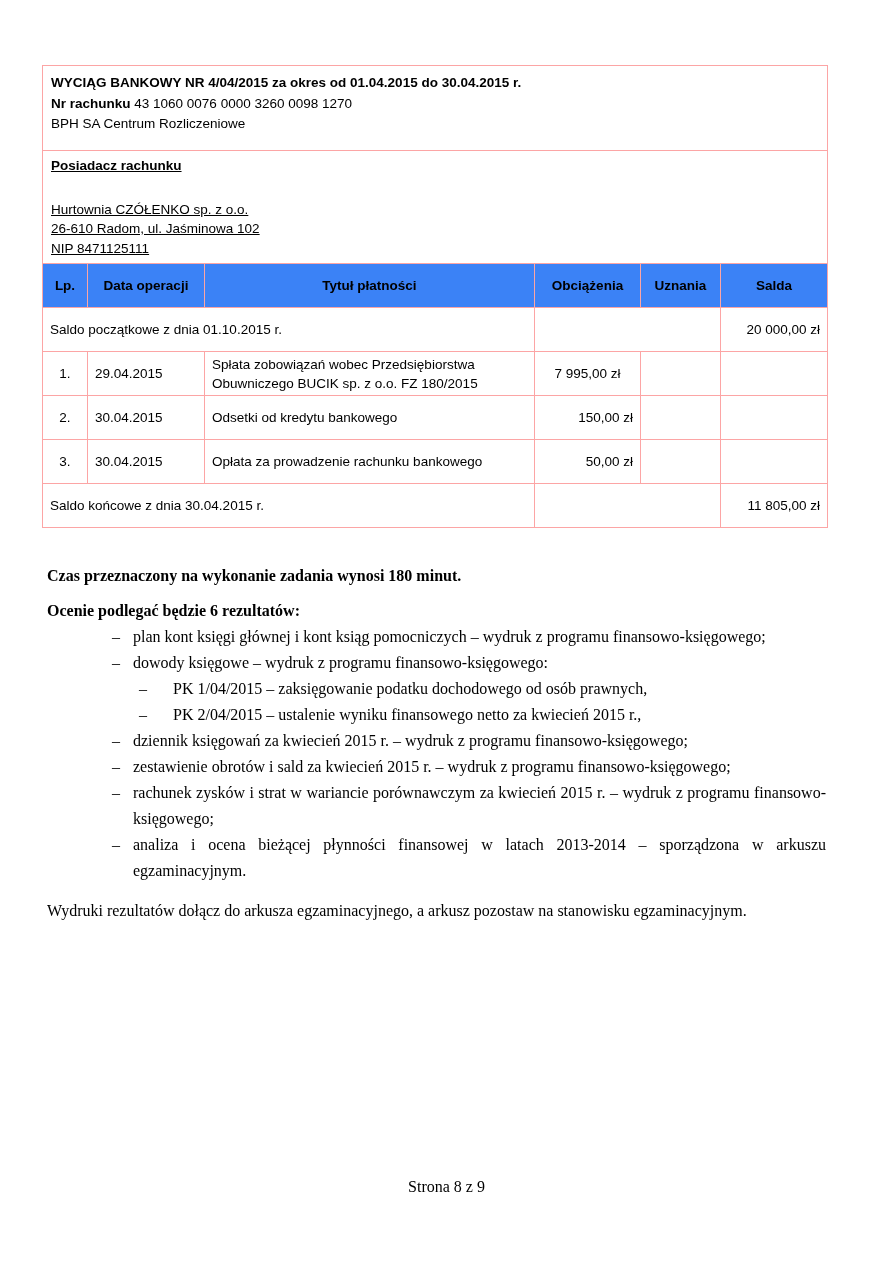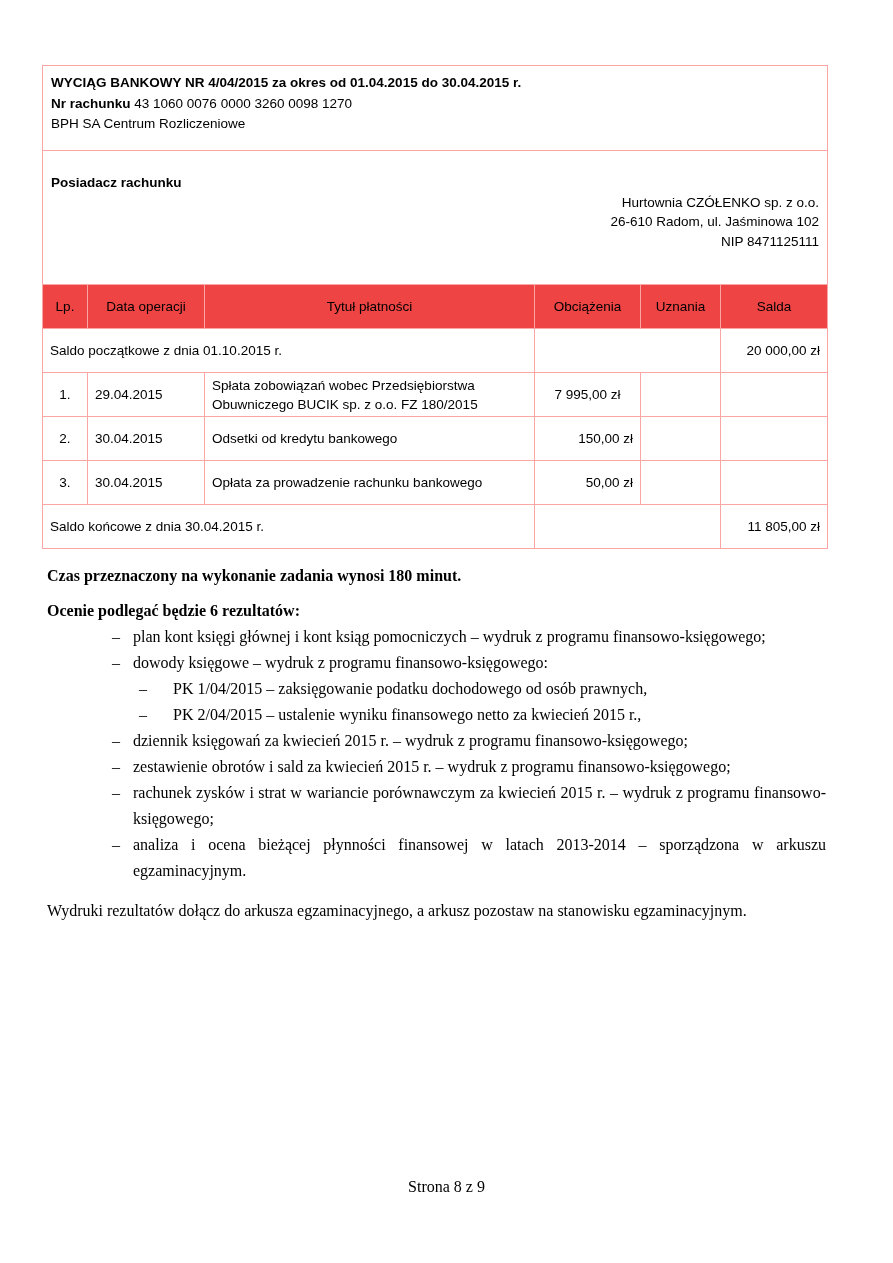--- a/index.html
+++ b/index.html
@@ -5,23 +5,23 @@
   html, body { margin:0; padding:0; background:#ffffff; }
   body { width:893px; height:1263px; position:relative; overflow:hidden; color:#000; }
 
   table.stmt {
     position:absolute; left:42px; top:65px; width:785px;
     border-collapse:collapse; font-family:"Liberation Sans", sans-serif; font-size:13.5px;
     table-layout:fixed;
   }
   table.stmt td, table.stmt th { border:1px solid #fca5a5; padding:0 7px; vertical-align:middle; }
   .hdr-cell { height:70px; padding:7px 8px !important; line-height:20.5px; vertical-align:top !important; }
-  .owner-cell { height:89px; padding:22px 8px !important; line-height:19.5px; vertical-align:top !important; }
-  .owner-lines { text-align:right; }
-  tr.colhead th { background:#ef4444; font-weight:normal; height:43px; text-align:center; }
+  .owner-cell { height:89px; padding:5px 8px !important; line-height:19.5px; vertical-align:top !important;text-decoration:underline; }
+  .owner-lines { text-align:left;margin-top:24px; }
+  tr.colhead th { background:#3b82f6; font-weight:bold; height:43px; text-align:center; }
   tr.row td { height:43px; }
   .center { text-align:center; }
   .right { text-align:right; }
   .b { font-weight:bold; }
   .title-cell { line-height:19px; }
 
   .section { position:absolute; left:47px; width:779px; font-family:"Liberation Serif", serif; font-size:16px; line-height:26px; }
   .bold { font-weight:bold; }
   ul.dash { list-style:none; margin:0; padding:0; }
   ul.dash li { position:relative; padding-left:86px; text-align:justify; }

